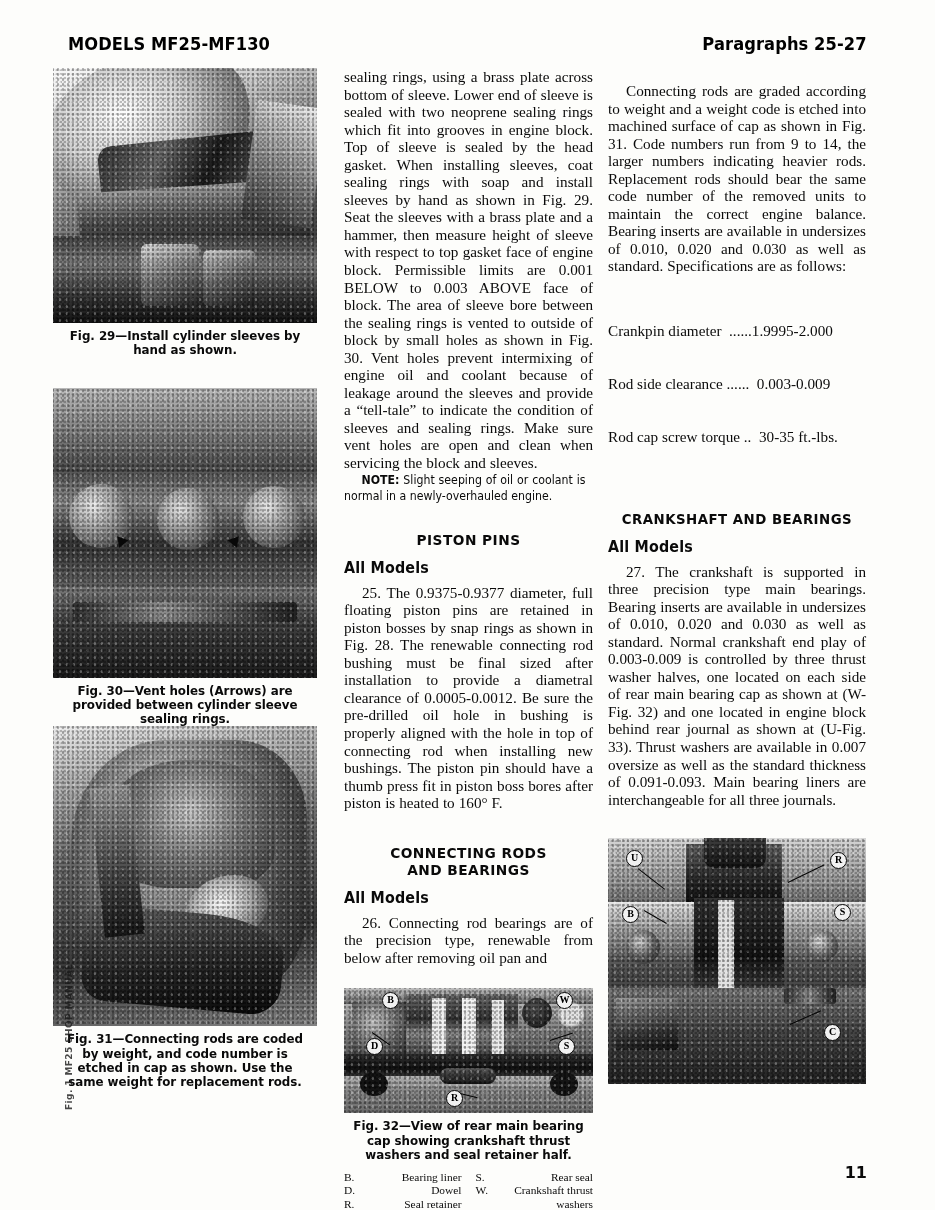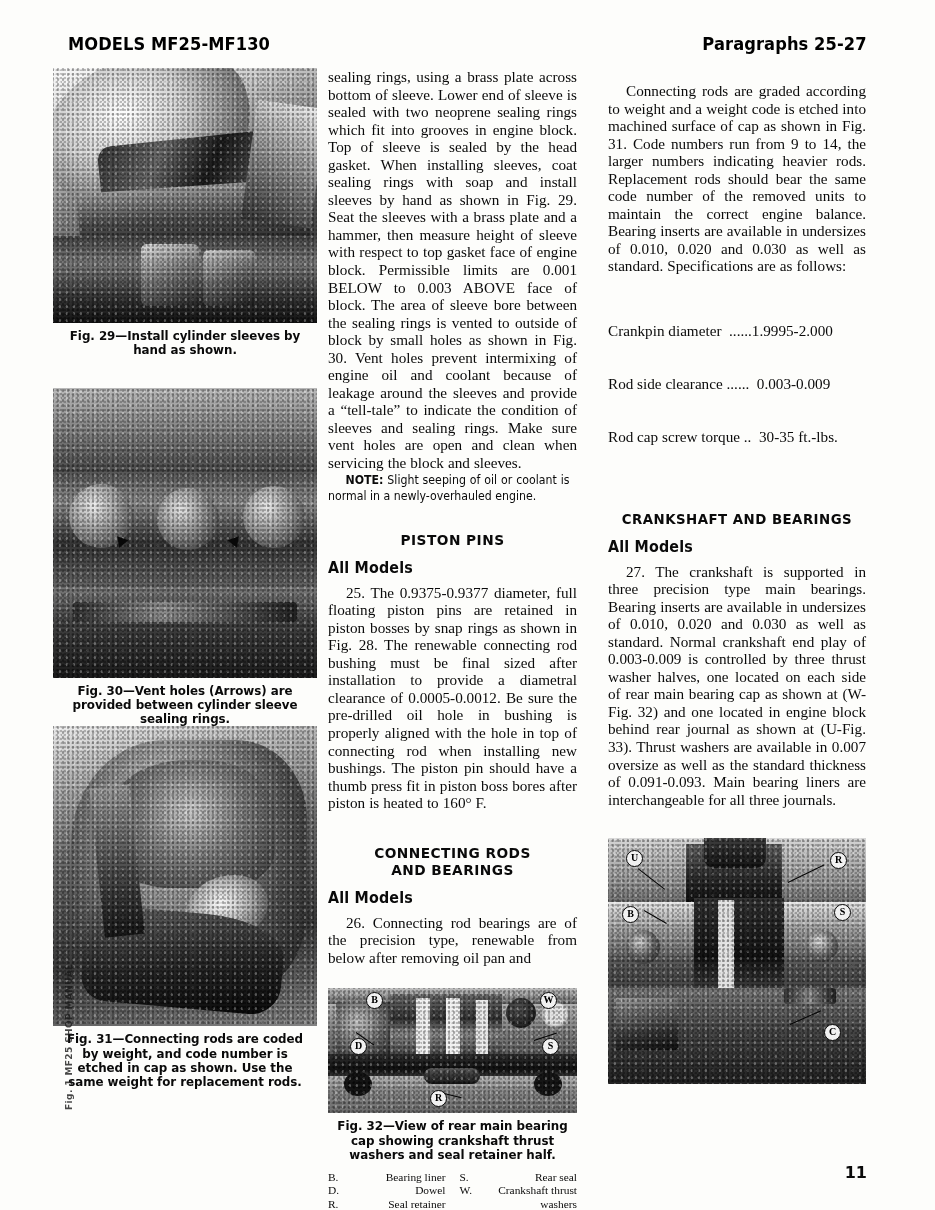--- a/index.html
+++ b/index.html
@@ -46,21 +46,21 @@
   .runhead .left { left: 0; }
   .runhead .right { right: 0; transform-origin: right top; }
 
   
   .col {
     position: absolute;
     top: 68px;
     width: 249px;
   }
   .col-left   { left: 53px;  width: 264px; }
-  .col-mid    { left: 328px; }
+  .col-mid    { left: 344px; }
   .col-right  { left: 608px; width: 258px; }
 
   
   p.body {
     margin: 0 0 0 0;
     font-size: 15.2px;
     line-height: 17.55px;
     text-align: justify;
     text-justify: inter-word;
     text-indent: 18px;

